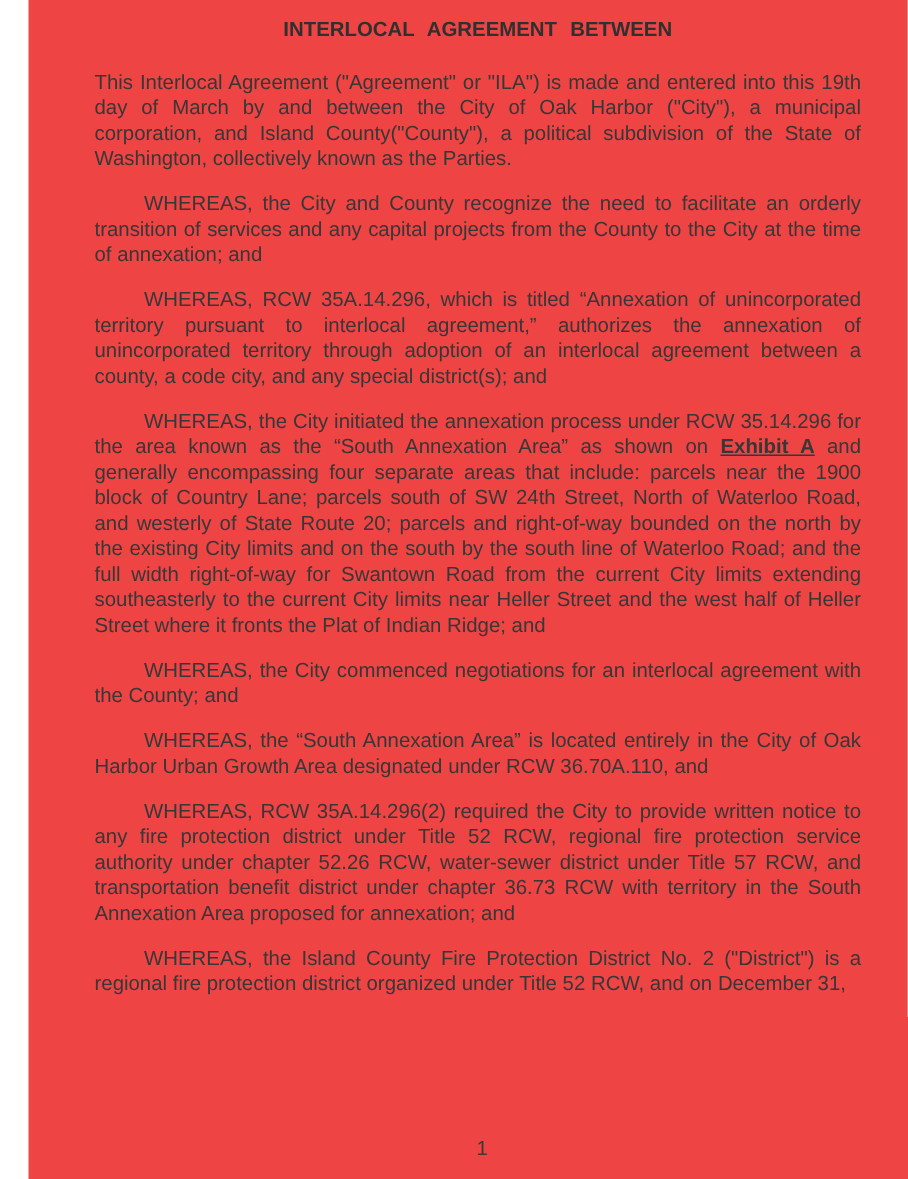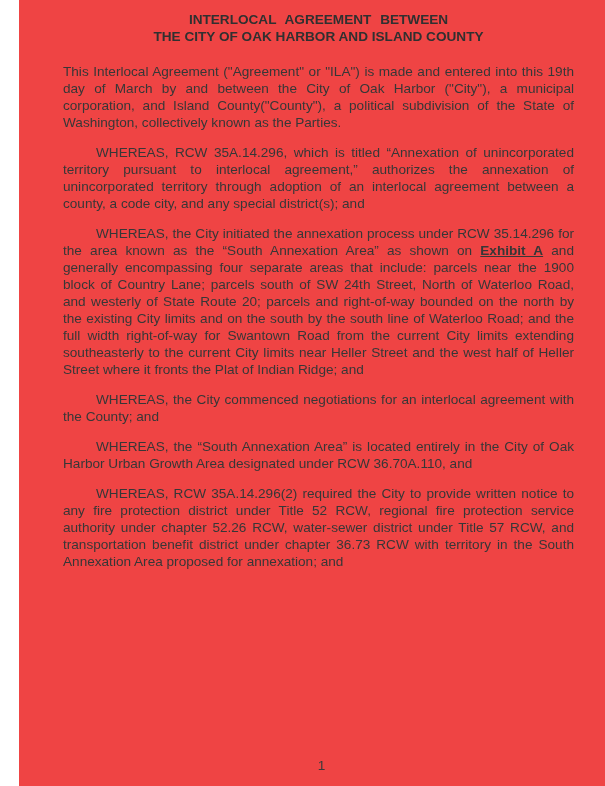--- a/index.html
+++ b/index.html
@@ -47,33 +47,34 @@
     color: #3a3a3a;
   }
 </style>
 </head>
 <body>
 
 <div class="page">
 
   <header class="doc-title">
     <div class="title-line wide">INTERLOCAL AGREEMENT BETWEEN</div>
-    <div class="title-line">THE CITY OF OAK HARBOR AND ISLAND COUNTY</div>
   </header>
 
   <p class="para">This Interlocal Agreement ("Agreement" or "ILA") is made and entered into this 19th day of March by and between the City of Oak Harbor ("City"), a municipal corporation, and Island County("County"), a political subdivision of the State of Washington, collectively known as the Parties.</p>
 
 
+  <p class="para indent">WHEREAS, the City and County recognize the need to facilitate an orderly transition of services and any capital projects from the County to the City at the time of annexation; and</p>
 
   <p class="para indent">WHEREAS, RCW 35A.14.296, which is titled “Annexation of unincorporated territory pursuant to interlocal agreement,” authorizes the annexation of unincorporated territory through adoption of an interlocal agreement between a county, a code city, and any special district(s); and</p>
 
   <p class="para indent"><span>WHEREAS, the City initiated the annexation process under RCW 35.14.296 for the area known as the “South Annexation Area” as shown on </span><span class="exhibit">Exhibit A</span><span> and generally encompassing four separate areas that include: parcels near the 1900 block of Country Lane; parcels south of SW 24th Street, North of Waterloo Road, and westerly of State Route 20; parcels and right-of-way bounded on the north by the existing City limits and on the south by the south line of Waterloo Road; and the full width right-of-way for Swantown Road from the current City limits extending southeasterly to the current City limits near Heller Street and the west half of Heller Street where it fronts the Plat of Indian Ridge; and</span></p>
 
   <p class="para indent">WHEREAS, the City commenced negotiations for an interlocal agreement with the County; and</p>
 
   <p class="para indent">WHEREAS, the “South Annexation Area” is located entirely in the City of Oak Harbor Urban Growth Area designated under RCW 36.70A.110, and</p>
 
   <p class="para indent">WHEREAS, RCW 35A.14.296(2) required the City to provide written notice to any fire protection district under Title 52 RCW, regional fire protection service authority under chapter 52.26 RCW, water-sewer district under Title 57 RCW, and transportation benefit district under chapter 36.73 RCW with territory in the South Annexation Area proposed for annexation; and</p>
 
+  <p class="para indent">WHEREAS, the Island County Fire Protection District No. 2 ("District") is a regional fire protection district organized under Title 52 RCW, and on December 31,</p>
 
   <div class="page-number">1</div>
 
 </div>
 
 </body></html>

